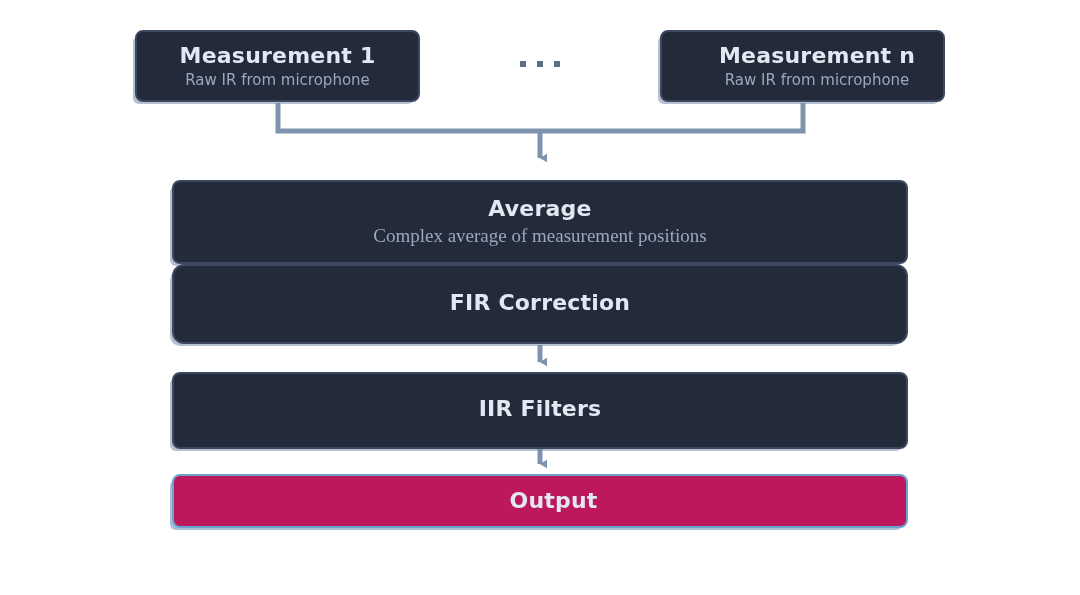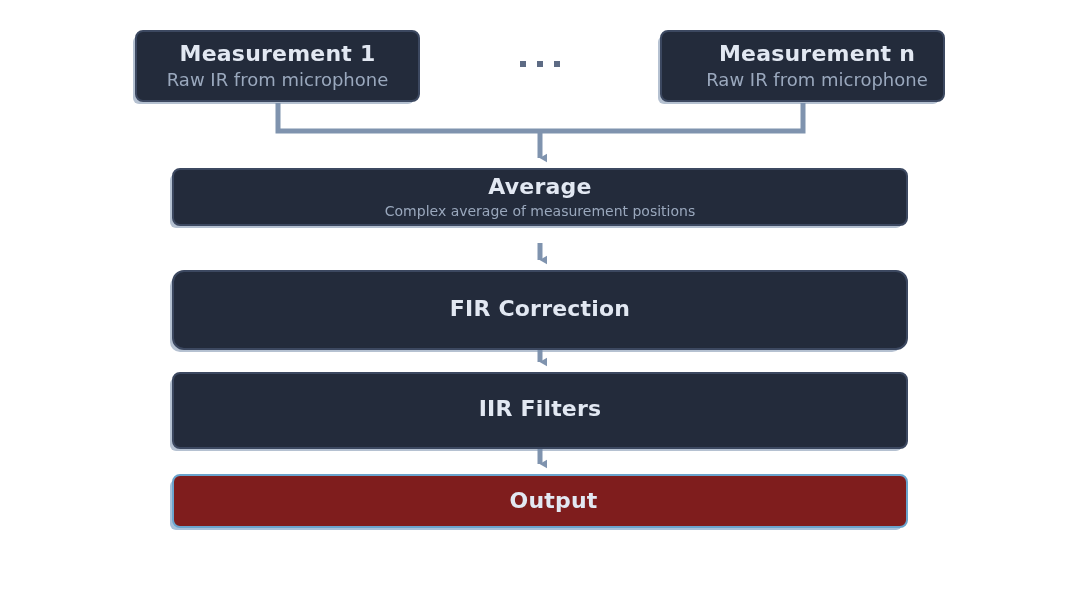--- a/index.html
+++ b/index.html
@@ -47,44 +47,44 @@
     line-height: 1.2;
   }
 
   
   .node.measure {
     width: 285px;
     height: 72px;
     top: 30px;
   }
   .node.measure .title { font-size: 22px; margin-bottom: 3px; }
-  .node.measure .subtitle { font-size: 18px; }
+  .node.measure .subtitle { font-size: 15px; }
 
   #node-measurement-1 { left: 135px; }
   #node-measurement-n { left: 660px; padding-left: 29px; }
 
   
   .node.stage {
     left: 172px;
     width: 736px;
   }
   .node.stage .title { font-size: 22px; margin-bottom: 3px; }
-  .node.stage .subtitle { font-size: 14px; }
+  .node.stage .subtitle { font-size: 19px; font-family: Liberation Serif, serif; }
 
-  #node-average     { top: 168px; height: 58px; }
-  #node-fir         { top: 270px; height: 80px; border-radius: 12px; }
+  #node-average     { top: 180px; height: 84px; }
+  #node-fir         { top: 264px; height: 80px; border-radius: 12px; }
   #node-iir         { top: 372px; height: 77px; }
 
   
   #node-output {
     left: 172px;
     width: 736px;
     top: 474px;
     height: 54px;
-    background: #7f1d1d;
+    background: #be185d;
     border: 2px solid #6aa4cd;
     box-shadow: -4px 4px 0 -2px rgba(120,160,200,0.65);
     border-radius: 8px;
     padding-left: 27px;
   }
   #node-output .title { font-size: 22px; margin-bottom: 0; }
 
   
   #ellipsis {
     position: absolute;

